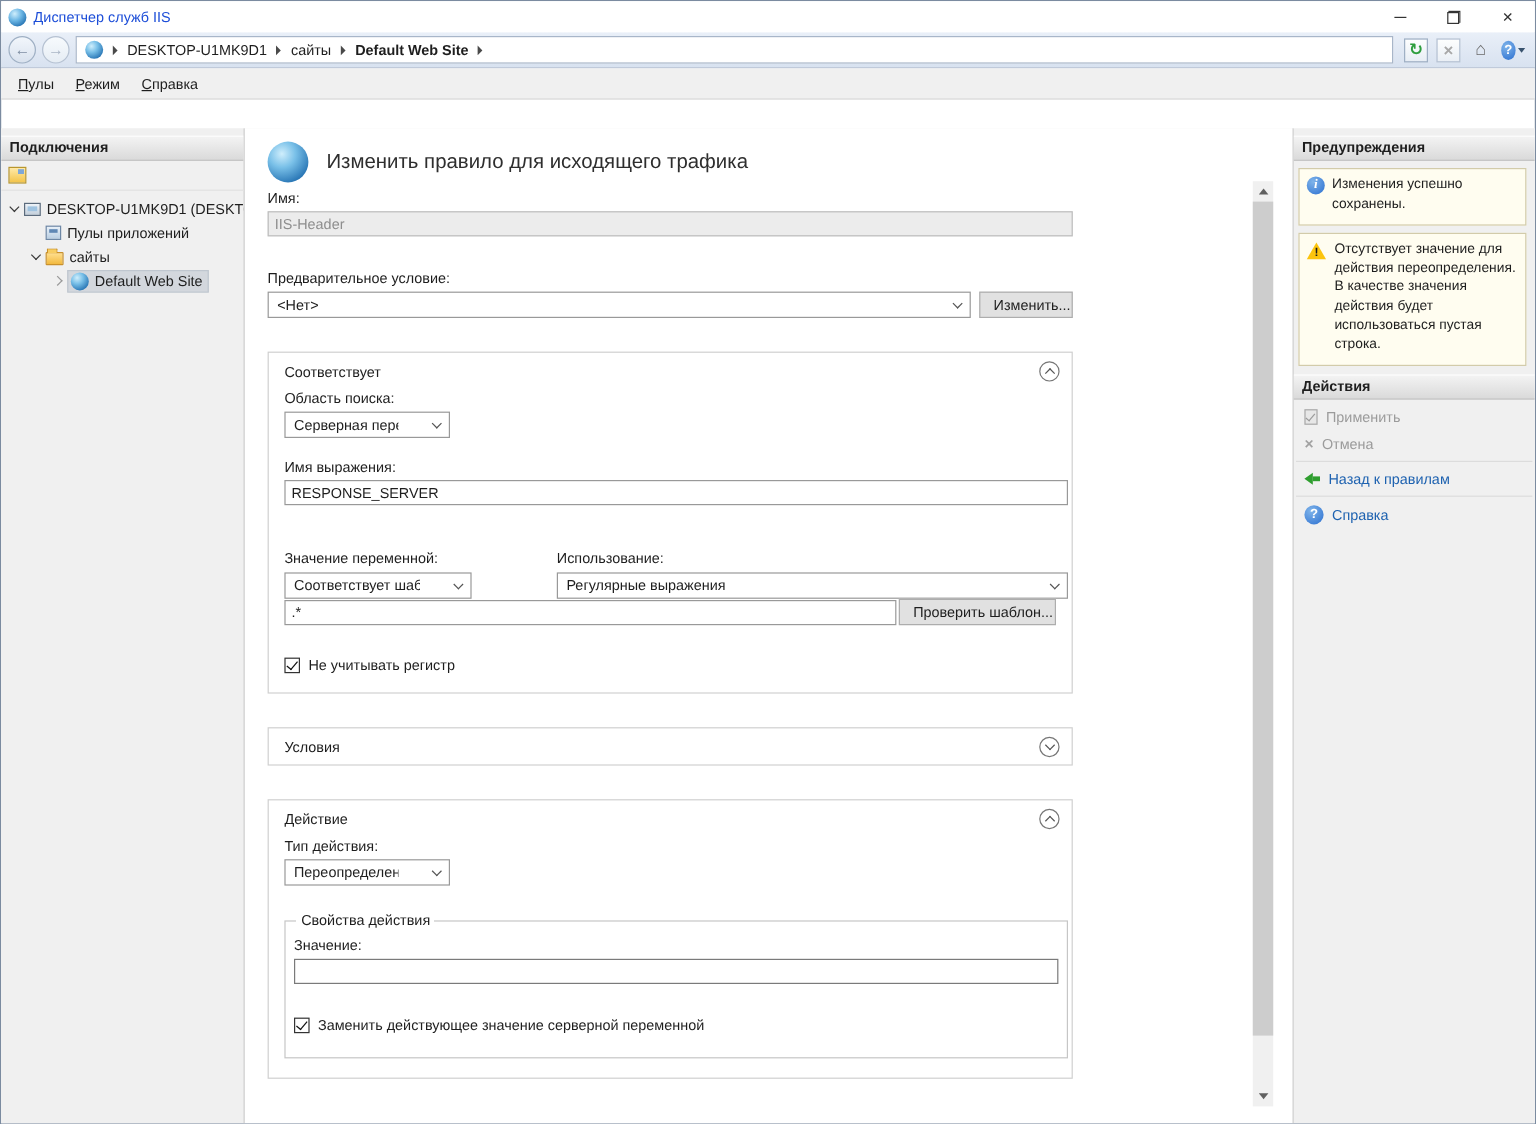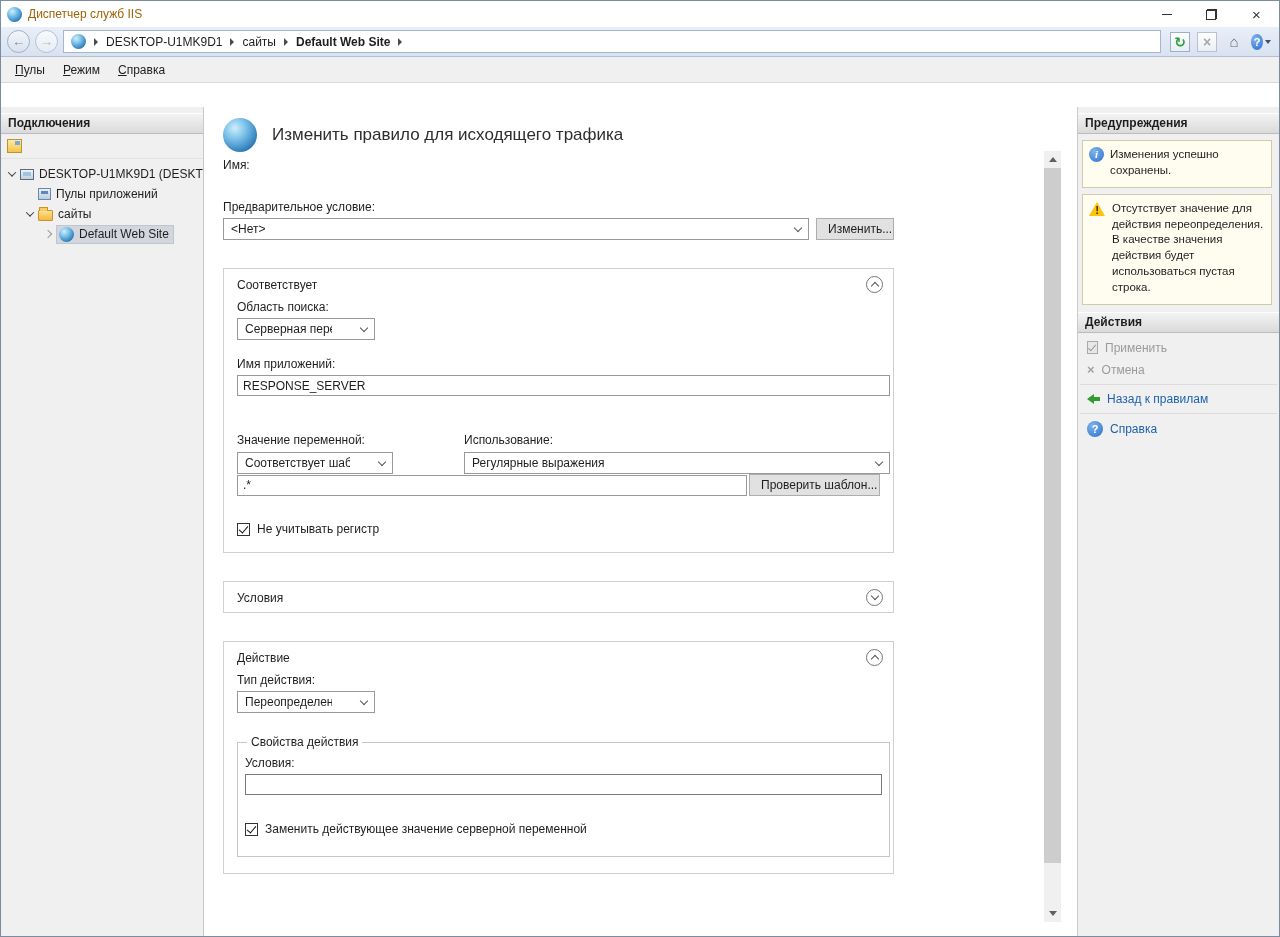--- a/index.html
+++ b/index.html
@@ -4,21 +4,21 @@
 <style>
   * { margin:0; padding:0; box-sizing:border-box; }
   html,body { width:1280px; height:937px; }
   body { font-family:"Liberation Sans","DejaVu Sans",sans-serif; font-size:12px; color:#1e1e1e; background:#fff; overflow:hidden; }
   .window { width:1280px; height:937px; display:flex; flex-direction:column; border:1px solid #7b8ba0; background:#fff; }
 
   
   .titlebar { height:26px; background:#fff; display:flex; align-items:center; padding-left:6px; flex:0 0 auto; }
   .app-icon { width:15px; height:15px; border-radius:50%; margin-right:6px;
     background:radial-gradient(circle at 35% 30%, #cfeefc 0%, #6cb6e4 40%, #2d7ab8 75%, #1c5c94 100%); }
-  .win-title { font-size:12px; color:#a16207; }
+  .win-title { font-size:12px; color:#1d4ed8; }
   .win-controls { margin-left:auto; display:flex; height:100%; }
   .win-btn { width:45px; height:100%; display:flex; align-items:center; justify-content:center; cursor:default; }
   .glyph-min { width:10px; height:1px; background:#333; }
   .glyph-restore { position:relative; width:11px; height:11px; }
   .glyph-restore::before { content:""; position:absolute; top:0; right:0; width:8px; height:8px; border:1px solid #333; }
   .glyph-restore::after  { content:""; position:absolute; bottom:0; left:0; width:8px; height:8px; border:1px solid #333; background:#fff; }
   .glyph-close { font-size:15px; color:#333; line-height:1; }
 
   
   .addressbar { height:30px; background:linear-gradient(#e9eff8,#d8e2f0); border-bottom:1px solid #b2bfd2; display:flex; align-items:center; padding:0 8px 0 6px; gap:5px; flex:0 0 auto; }
@@ -229,20 +229,21 @@
     </div>
 
     <div class="main">
       <div class="page-header">
         <span class="globe lg"></span>
         <span class="page-title">Изменить правило для исходящего трафика</span>
       </div>
 
       <div class="form">
         <label class="lbl mt6">Имя:</label>
+        <input class="text-input w-full gray" disabled="" value="IIS-Header" style="">
 
         <label class="lbl mt28">Предварительное условие:</label>
         <div class="row">
           <div class="combo" style="width:586px">
             <span class="combo-text">&lt;Нет&gt;</span>
             <span class="chev"></span>
           </div>
           <button class="btn" style="margin-left:7px; width:78px;">Изменить...</button>
         </div>
 
@@ -251,21 +252,21 @@
             <span class="section-title">Соответствует</span>
             <span class="chev-btn up"></span>
           </div>
           <div class="section-body">
             <label class="lbl">Область поиска:</label>
             <div class="combo" style="width:138px">
               <span class="combo-text">Серверная переменн</span>
               <span class="chev"></span>
             </div>
 
-            <label class="lbl" style="margin-top:17px">Имя приложений:</label>
+            <label class="lbl" style="margin-top:17px">Имя выражения:</label>
             <input class="text-input" style="width: 653px;" value="RESPONSE_SERVER">
 
             <div class="two-col" style="margin-top:37px">
               <div class="col1">
                   <label class="lbl" style="margin-bottom:0">Значение переменной:</label>
                 </div>
               <div class="col2">
                   <label class="lbl" style="margin-bottom:0">Использование:</label>
                 </div>
             </div>
@@ -310,21 +311,21 @@
           </div>
           <div class="section-body">
             <label class="lbl">Тип действия:</label>
             <div class="combo" style="width:138px">
               <span class="combo-text">Переопределение</span>
               <span class="chev"></span>
             </div>
 
             <fieldset class="props">
               <legend>Свойства действия</legend>
-              <label class="lbl" style="margin-top:2px">Условия:</label>
+              <label class="lbl" style="margin-top:2px">Значение:</label>
               <input class="text-input" style="width: 637px; border-color: rgb(122, 122, 122);" value="">
               <div class="checkbox-row" style="margin-top:27px">
                 <span class="checkbox" data-checked="true"></span>
                 <span>Заменить действующее значение серверной переменной</span>
               </div>
             </fieldset>
           </div>
         </div>
       </div>
 

